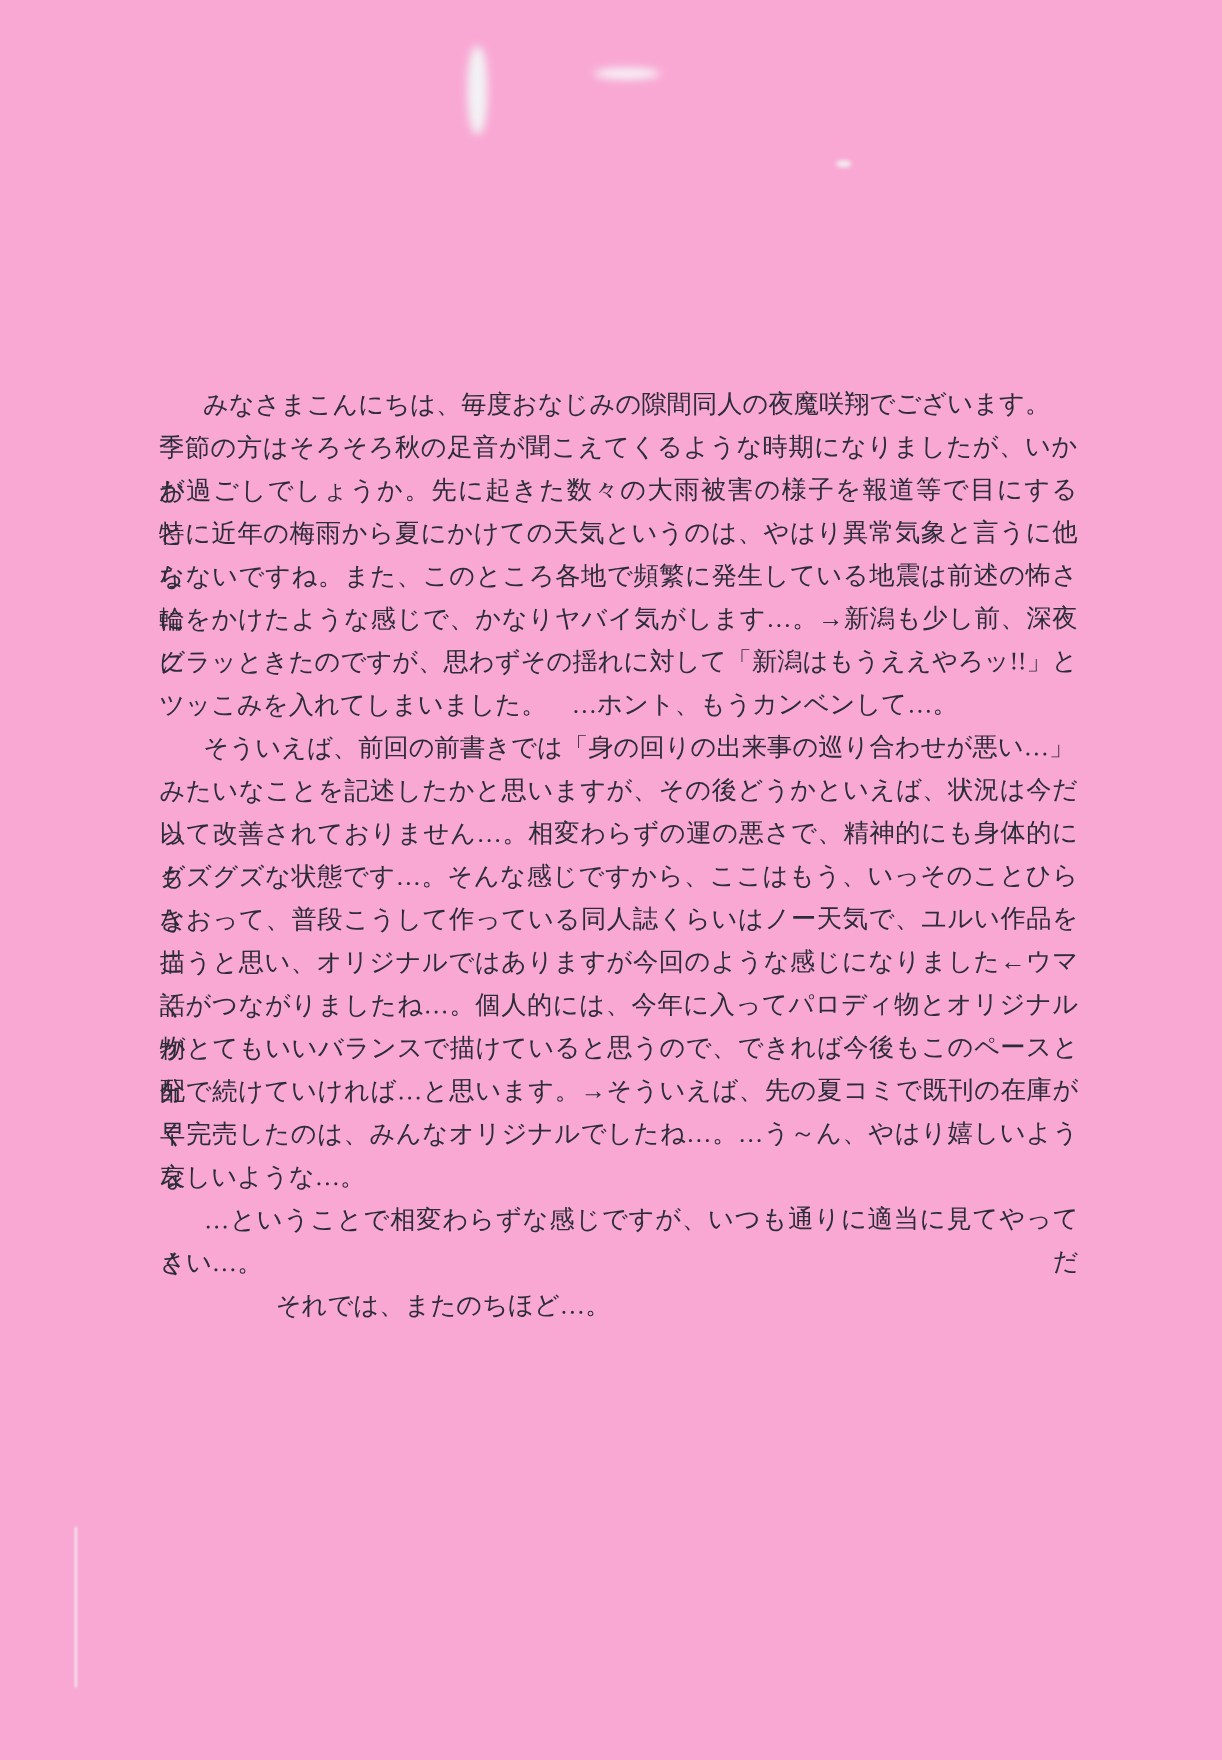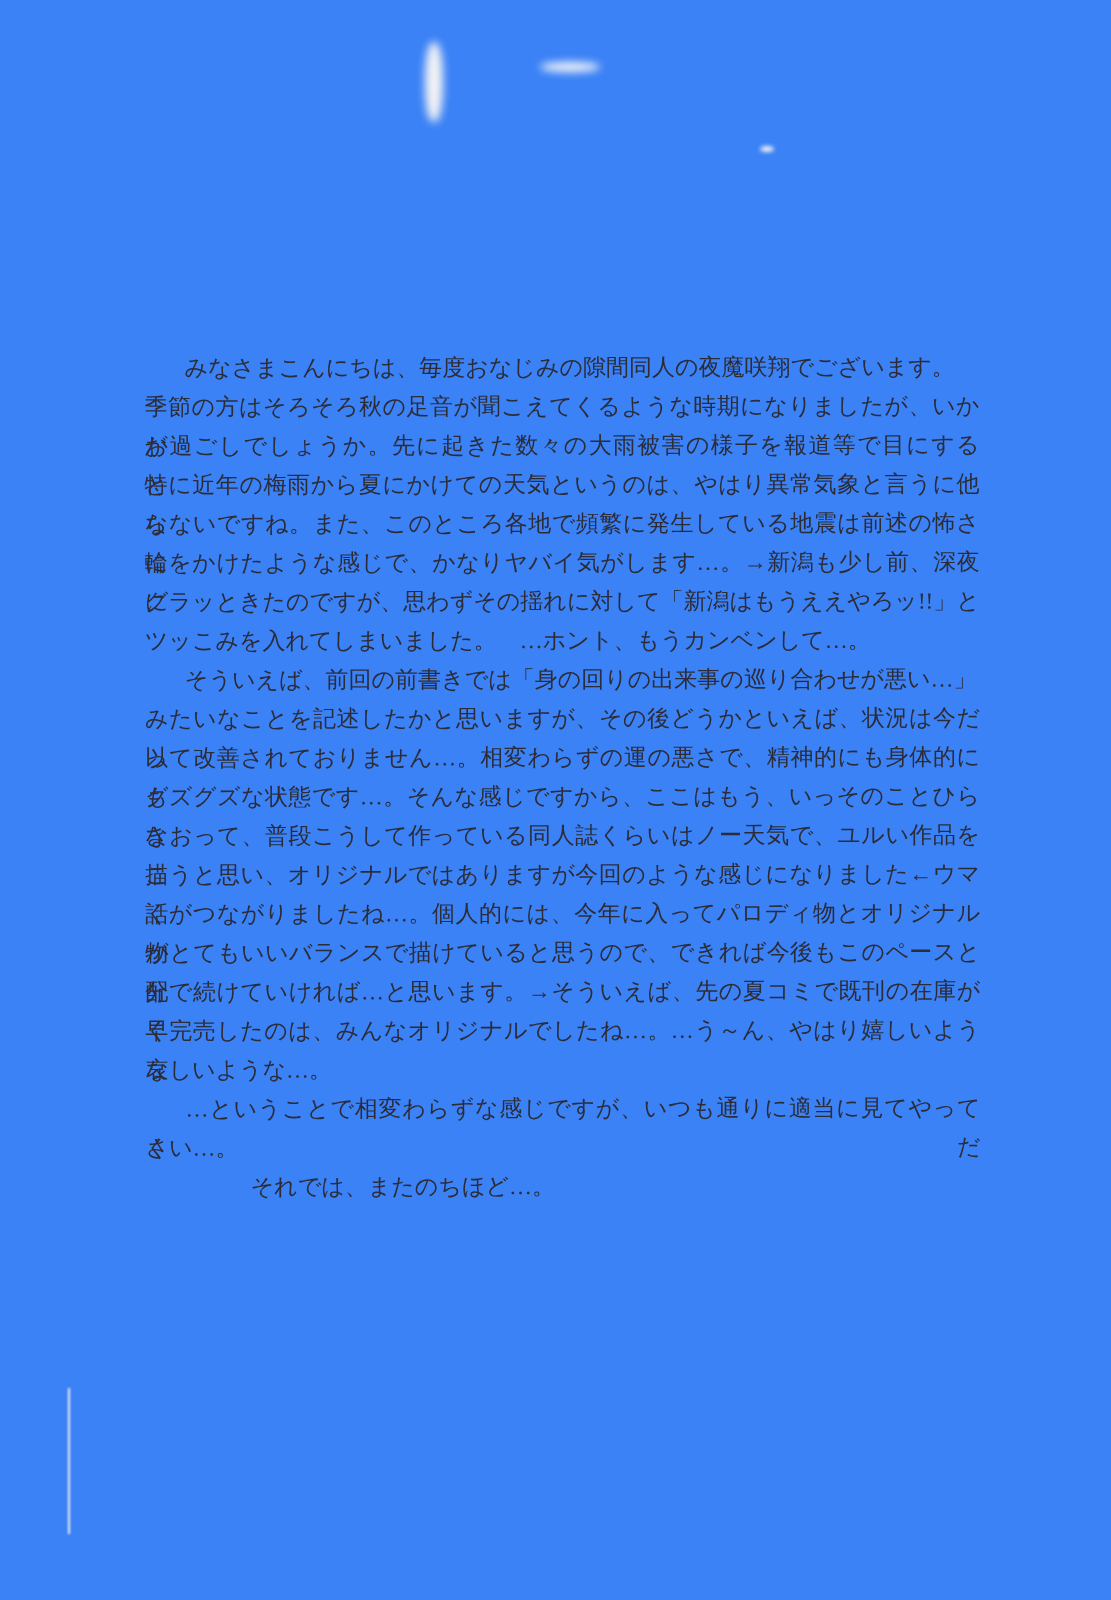--- a/index.html
+++ b/index.html
@@ -4,21 +4,21 @@
 <style>
   html, body {
     margin: 0;
     padding: 0;
     background: #ffffff;
   }
   .page {
     position: relative;
     width: 1111px;
     height: 1600px;
-    background: #3b82f6;
+    background: #f9a8d4;
     overflow: hidden;
     font-family: "Liberation Serif", "DejaVu Serif", serif;
   }
   .text-block {
     position: absolute;
     left: 145px;
     top: 348px;
     width: 835px;
     color: #2c2c38;
     font-size: 23px;

